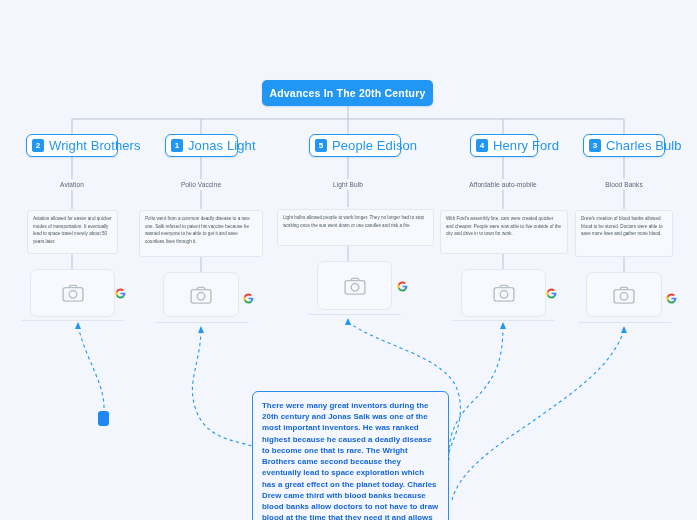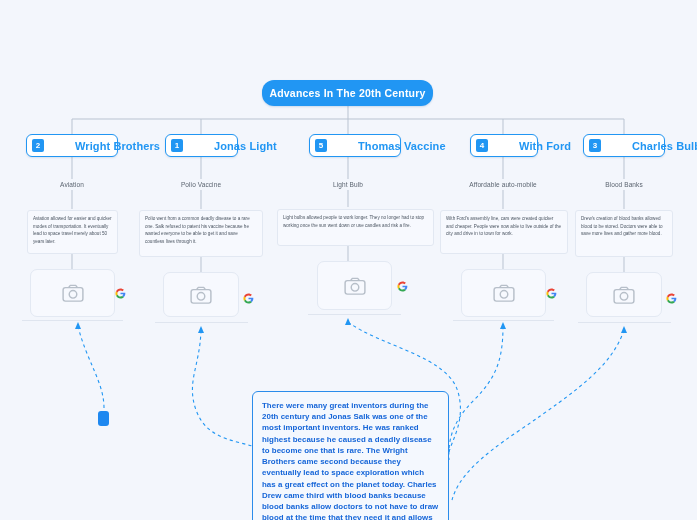--- a/index.html
+++ b/index.html
@@ -29,21 +29,21 @@
   }
 
   
   .root-node {
     position: absolute;
     left: 262px;
     top: 80px;
     width: 171px;
     height: 26px;
     background: #2196f3;
-    border-radius: 12px;
+    border-radius: 5px;
     display: flex;
     align-items: center;
     justify-content: center;
     box-shadow: 0 1px 2px rgba(30,90,160,.18);
   }
   .root-label {
     color: #ffffff;
     font-size: 10.5px;
     font-weight: bold;
     letter-spacing: .2px;
@@ -72,25 +72,24 @@
     font-size: 8px;
     font-weight: bold;
     display: flex;
     align-items: center;
     justify-content: center;
     margin-right: 5px;
     flex: 0 0 auto;
   }
   .branch-label {
     color: #2196f3;
-    font-size: 11px;
-    font-weight: bold;
+    font-size: 13px;
+    font-weight: normal;
     white-space: nowrap;
     letter-spacing: .1px;
-    margin-left: 26px;
   }
 
   
   .subtitle {
     position: absolute;
     font-size: 6.5px;
     color: #5b6470;
     text-align: center;
     white-space: nowrap;
     letter-spacing: .1px;
@@ -262,42 +261,42 @@
   <div class="img-underline" style="left:155px; top:322px; width:93px;"></div>
   <svg class="g-icon" style="left:243px; top:293px;" viewBox="0 0 48 48">
     <path fill="#4285F4" d="M45.1 24.5c0-1.6-.1-2.8-.4-4H24v7.3h12.1c-.2 2-1.6 5-4.5 7l6.9 5.3c4-3.7 6.6-9.2 6.6-15.6z"></path>
     <path fill="#34A853" d="M24 46c6 0 11-2 14.5-5.4l-6.9-5.3c-1.9 1.3-4.4 2.2-7.6 2.2-5.8 0-10.7-3.8-12.5-9.1l-7.1 5.5C7.9 41 15.4 46 24 46z"></path>
     <path fill="#FBBC05" d="M11.5 28.4c-.5-1.4-.8-2.9-.8-4.4s.3-3 .7-4.4l-7.1-5.5C2.8 17 2 20.4 2 24s.8 7 2.3 9.9l7.2-5.5z"></path>
     <path fill="#EA4335" d="M24 10.7c4.1 0 6.9 1.8 8.5 3.3l6.2-6C34.9 4.5 30 2 24 2 15.4 2 7.9 7 4.3 14.1l7.1 5.5C13.3 14.5 18.2 10.7 24 10.7z"></path>
   </svg>
 
   <div class="branch-node" style="left:309px; top:134px; width:92px;">
     <span class="badge">5</span>
-    <span class="branch-label">Thomas Vaccine</span>
+    <span class="branch-label">People Edison</span>
   </div>
   <div class="subtitle" style="left:298px; top:181px; width:100px;">Light Bulb</div>
   <div class="desc-card" style="left:277px; top:209px; width:157px; height:37px;">Light bulbs allowed people to work longer. They no longer had to stop working once the sun went down or use candles and risk a fire.</div>
   <div class="img-card" style="left:317px; top:261px; width:75px; height:49px;">
     <svg class="cam-icon" width="22" height="18" viewBox="0 0 24 20">
       <rect x="1" y="4" width="22" height="15" rx="2.5" fill="none" stroke="#b7bfc9" stroke-width="1.6"></rect>
       <path d="M7 4 L9 1.5 L15 1.5 L17 4" fill="none" stroke="#b7bfc9" stroke-width="1.6" stroke-linejoin="round"></path>
       <circle cx="12" cy="11.5" r="4.2" fill="none" stroke="#b7bfc9" stroke-width="1.6"></circle>
     </svg>
   </div>
   <div class="img-underline" style="left:308px; top:314px; width:93px;"></div>
   <svg class="g-icon" style="left:397px; top:281px;" viewBox="0 0 48 48">
     <path fill="#4285F4" d="M45.1 24.5c0-1.6-.1-2.8-.4-4H24v7.3h12.1c-.2 2-1.6 5-4.5 7l6.9 5.3c4-3.7 6.6-9.2 6.6-15.6z"></path>
     <path fill="#34A853" d="M24 46c6 0 11-2 14.5-5.4l-6.9-5.3c-1.9 1.3-4.4 2.2-7.6 2.2-5.8 0-10.7-3.8-12.5-9.1l-7.1 5.5C7.9 41 15.4 46 24 46z"></path>
     <path fill="#FBBC05" d="M11.5 28.4c-.5-1.4-.8-2.9-.8-4.4s.3-3 .7-4.4l-7.1-5.5C2.8 17 2 20.4 2 24s.8 7 2.3 9.9l7.2-5.5z"></path>
     <path fill="#EA4335" d="M24 10.7c4.1 0 6.9 1.8 8.5 3.3l6.2-6C34.9 4.5 30 2 24 2 15.4 2 7.9 7 4.3 14.1l7.1 5.5C13.3 14.5 18.2 10.7 24 10.7z"></path>
   </svg>
 
   <div class="branch-node" style="left:470px; top:134px; width:68px;">
     <span class="badge">4</span>
-    <span class="branch-label">With Ford</span>
+    <span class="branch-label">Henry Ford</span>
   </div>
   <div class="subtitle" style="left:453px; top:181px; width:100px;">Affordable auto-mobile</div>
   <div class="desc-card" style="left:440px; top:210px; width:128px; height:44px;">With Ford's assembly line, cars were created quicker and cheaper. People were now able to live outside of the city and drive in to town for work.</div>
   <div class="img-card" style="left:461px; top:269px; width:85px; height:48px;">
     <svg class="cam-icon" width="22" height="18" viewBox="0 0 24 20">
       <rect x="1" y="4" width="22" height="15" rx="2.5" fill="none" stroke="#b7bfc9" stroke-width="1.6"></rect>
       <path d="M7 4 L9 1.5 L15 1.5 L17 4" fill="none" stroke="#b7bfc9" stroke-width="1.6" stroke-linejoin="round"></path>
       <circle cx="12" cy="11.5" r="4.2" fill="none" stroke="#b7bfc9" stroke-width="1.6"></circle>
     </svg>
   </div>

